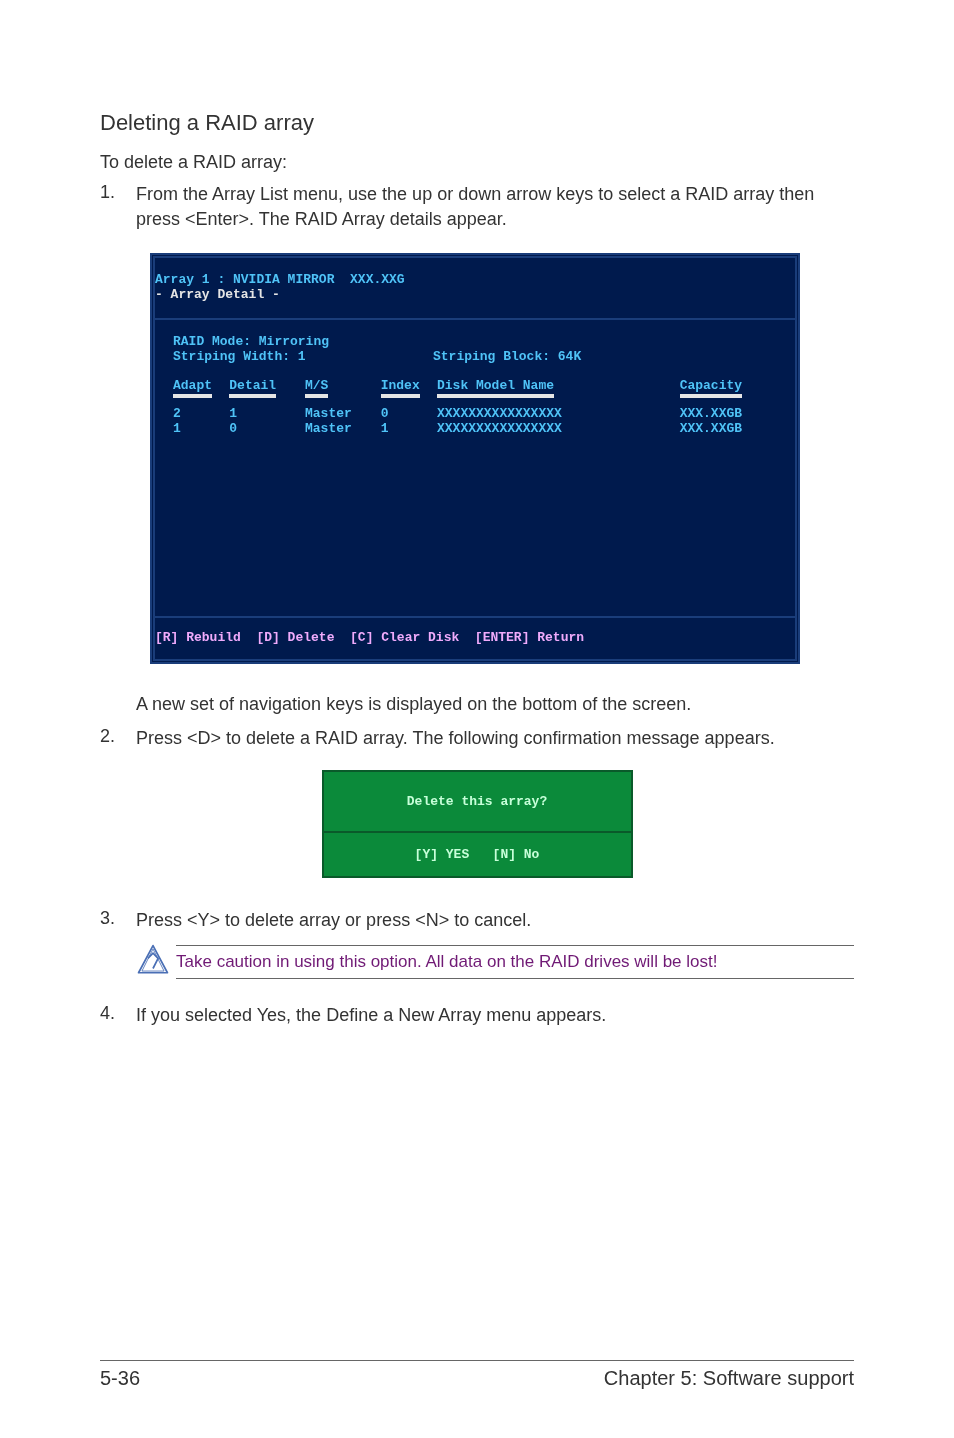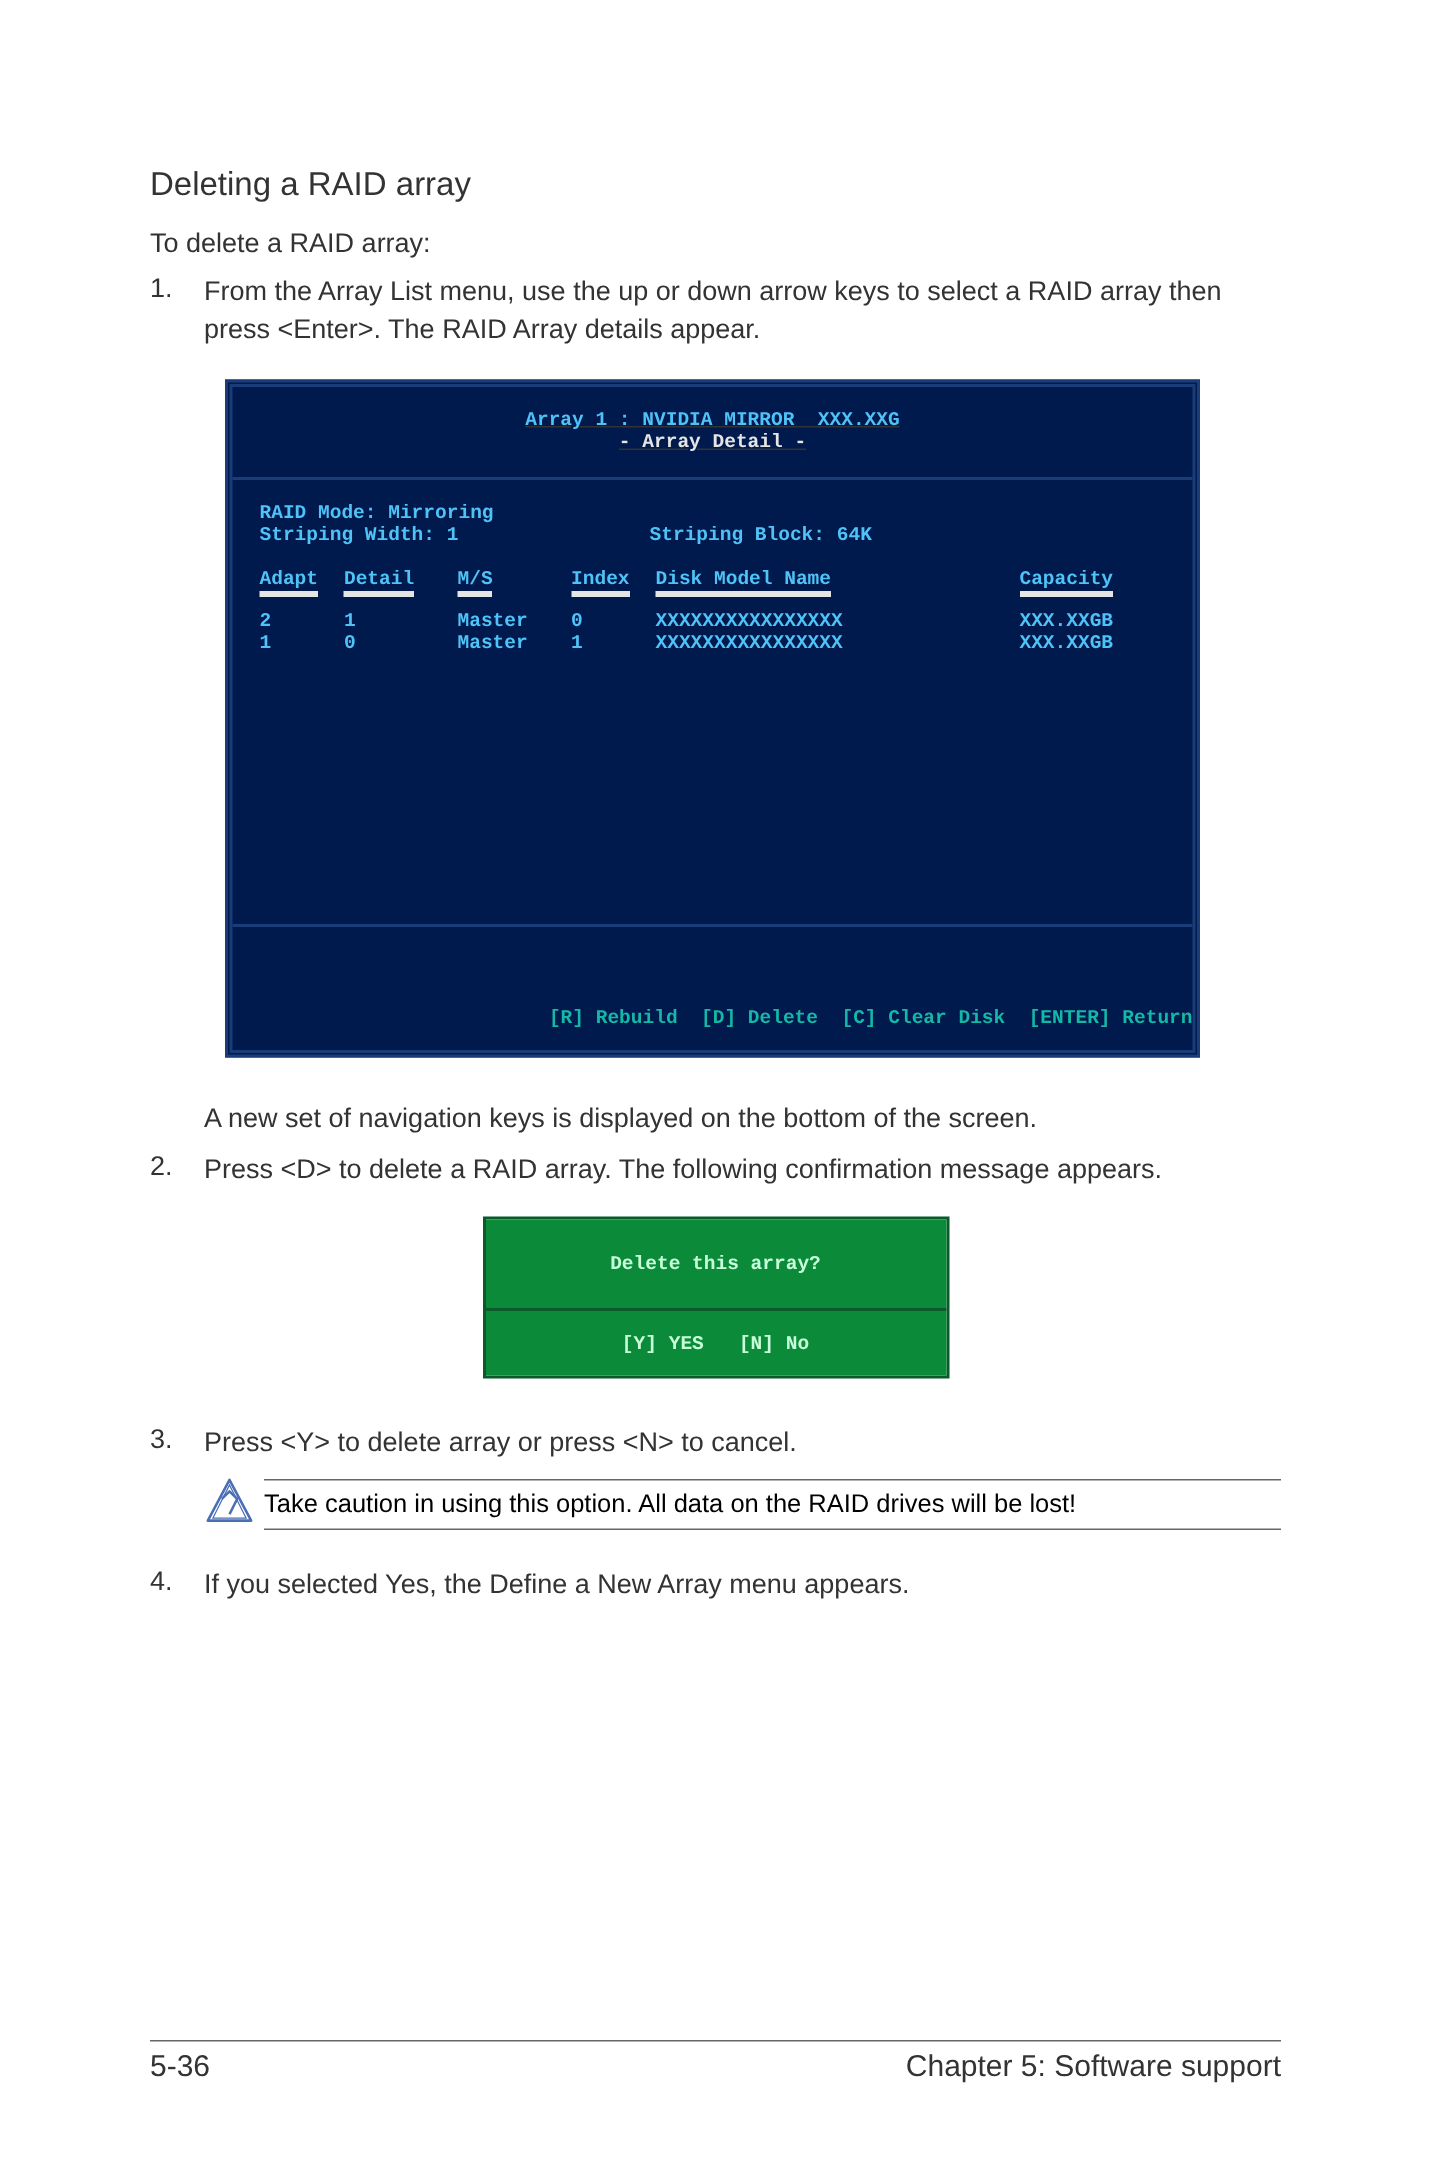--- a/index.html
+++ b/index.html
@@ -6,52 +6,52 @@
   html, body { width: 954px; height: 1438px; background: #fff; font-family: Arial, Helvetica, sans-serif; color: #333; }
   .page { padding: 110px 100px 0 100px; position: relative; height: 100%; }
   .h2 { font-size: 22px; color: #333; margin-bottom: 14px; font-weight: 400; }
   .body-text { font-size: 18px; color: #333; line-height: 1.35; margin-bottom: 8px; }
   ol.steps { list-style: none; padding: 0; margin: 0; }
   ol.steps > li { display: flex; margin-bottom: 10px; }
   ol.steps > li .num { width: 36px; flex: 0 0 36px; font-size: 18px; color: #333; }
   ol.steps > li .step-body { flex: 1; font-size: 18px; color: #333; line-height: 1.35; }
   .bios-wrap { margin: 22px 0 28px 50px; }
   .bios-outer { width: 650px; border: 5px double #1a3d7a; background: #001a4d; padding: 0; }
-  .bios-title-row { padding: 14px 0 10px 0; text-align: center; text-decoration: underline; }
+  .bios-title-row { padding: 14px 0 10px 0; text-align: left; }
   .bios-title { font-family: "Courier New", monospace; font-size: 13px; font-weight: bold; color: #4fc3f7; white-space: pre; }
   .bios-sub { font-family: "Courier New", monospace; font-size: 13px; font-weight: bold; color: #e5e5e5; }
   .bios-hr { border: 0; border-top: 2px solid #1a3d7a; margin: 6px 0 0 0; }
   .bios-body { padding: 14px 28px 10px 18px; font-family: "Courier New", monospace; font-size: 13px; font-weight: bold; color: #4fc3f7; }
   .bios-info { margin-bottom: 14px; }
   .bios-info .row2 { display: flex; }
   .bios-info .row2 .left { width: 260px; }
   .bios-table-head { display: flex; white-space: pre; }
   .bios-table-head span { display: inline-block; }
   .th-underline { border-bottom: 4px solid #e5e5e5; padding-bottom: 1px; }
   .bios-table-row { display: flex; white-space: pre; margin-top: 8px; }
   .col-adapt { width: 58px; }
   .col-channel { width: 78px; }
   .col-ms { width: 78px; }
   .col-index { width: 58px; }
   .col-model { width: 250px; }
   .col-cap { width: 90px; }
   .bios-spacer { height: 170px; }
   .bios-footer-sep { border: 0; border-top: 2px solid #1a3d7a; margin: 0; }
-  .bios-footer { padding: 12px 0 14px 0; text-align: right; font-family: "Courier New", monospace; font-size: 13px; font-weight: bold; color: #14b8a6; white-space: pre; margin-top: 41px; }
+  .bios-footer { padding: 12px 0 14px 0; text-align: left; font-family: "Courier New", monospace; font-size: 13px; font-weight: bold; color: #f0abfc; white-space: pre; }
   .dialog-wrap { margin: 20px auto 30px auto; width: 311px; }
   .dialog-outer { border: 2px solid #0a5a2a; }
   .dialog-top { background: #0b8a3a; padding: 22px 0; text-align: center; font-family: "Courier New", monospace; font-size: 13px; font-weight: bold; color: #c7ffd9; }
   .dialog-sep { height: 2px; background: #0a5a2a; }
   .dialog-bot { background: #0b8a3a; padding: 14px 14px; text-align: center; font-family: "Courier New", monospace; font-size: 13px; font-weight: bold; color: #c7ffd9; white-space: pre; }
   .note-row { display: flex; align-items: flex-start; margin: 4px 0 18px 36px; }
   .note-icon { width: 40px; flex: 0 0 40px; }
   .note-icon svg { width: 34px; height: 34px; }
   .note-text-wrap { flex: 1; }
   .note-rule { border: 0; border-top: 1px solid #666; margin: 2px 0 6px 0; }
-  .note-text { font-size: 17px; color: #000000; }
+  .note-text { font-size: 17px; color: #701a75; }
   .page-footer { position: absolute; left: 100px; right: 100px; bottom: 48px; }
   .footer-rule { border: 0; border-top: 1px solid #666; margin-bottom: 6px; }
   .footer-row { display: flex; justify-content: space-between; font-size: 20px; color: #333; }
 </style>
 </head>
 <body>
 
 <div class="page">
   <div class="h2">Deleting a RAID array</div>
   <div class="body-text">To delete a RAID array:</div>

